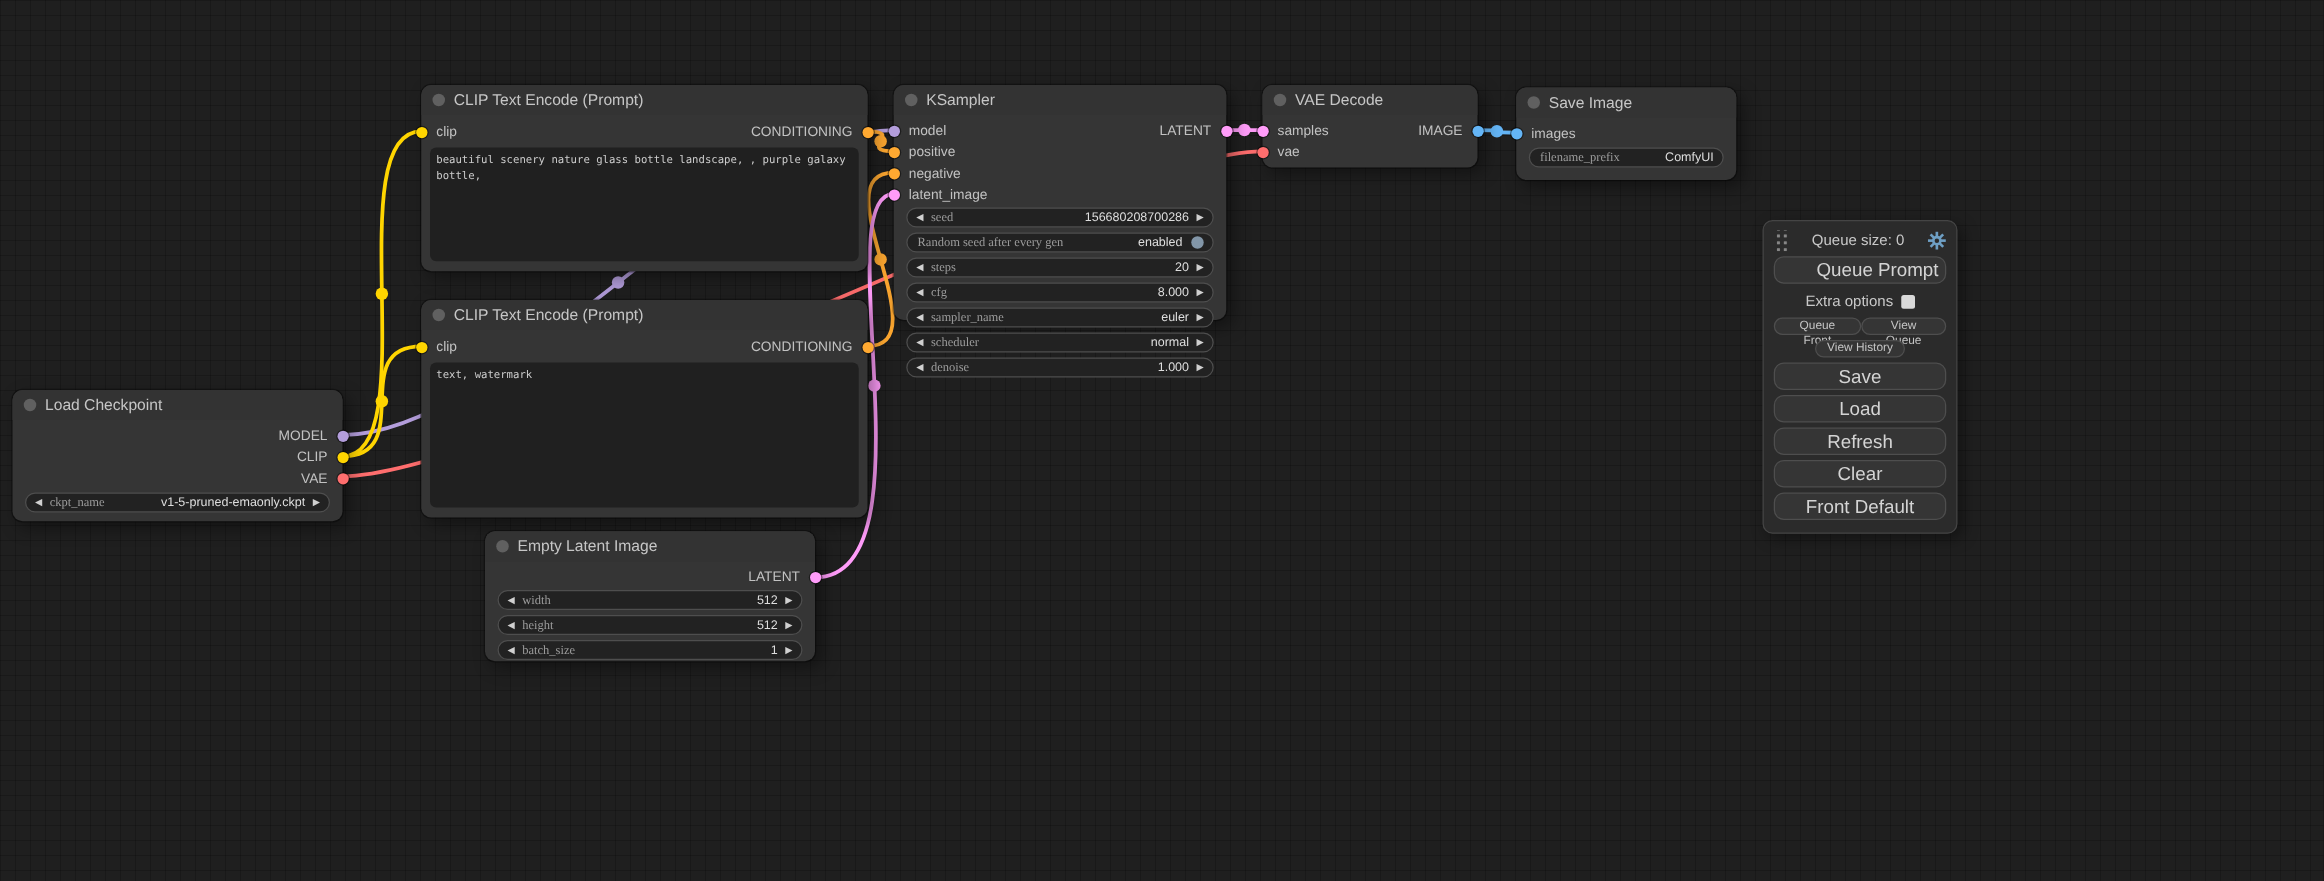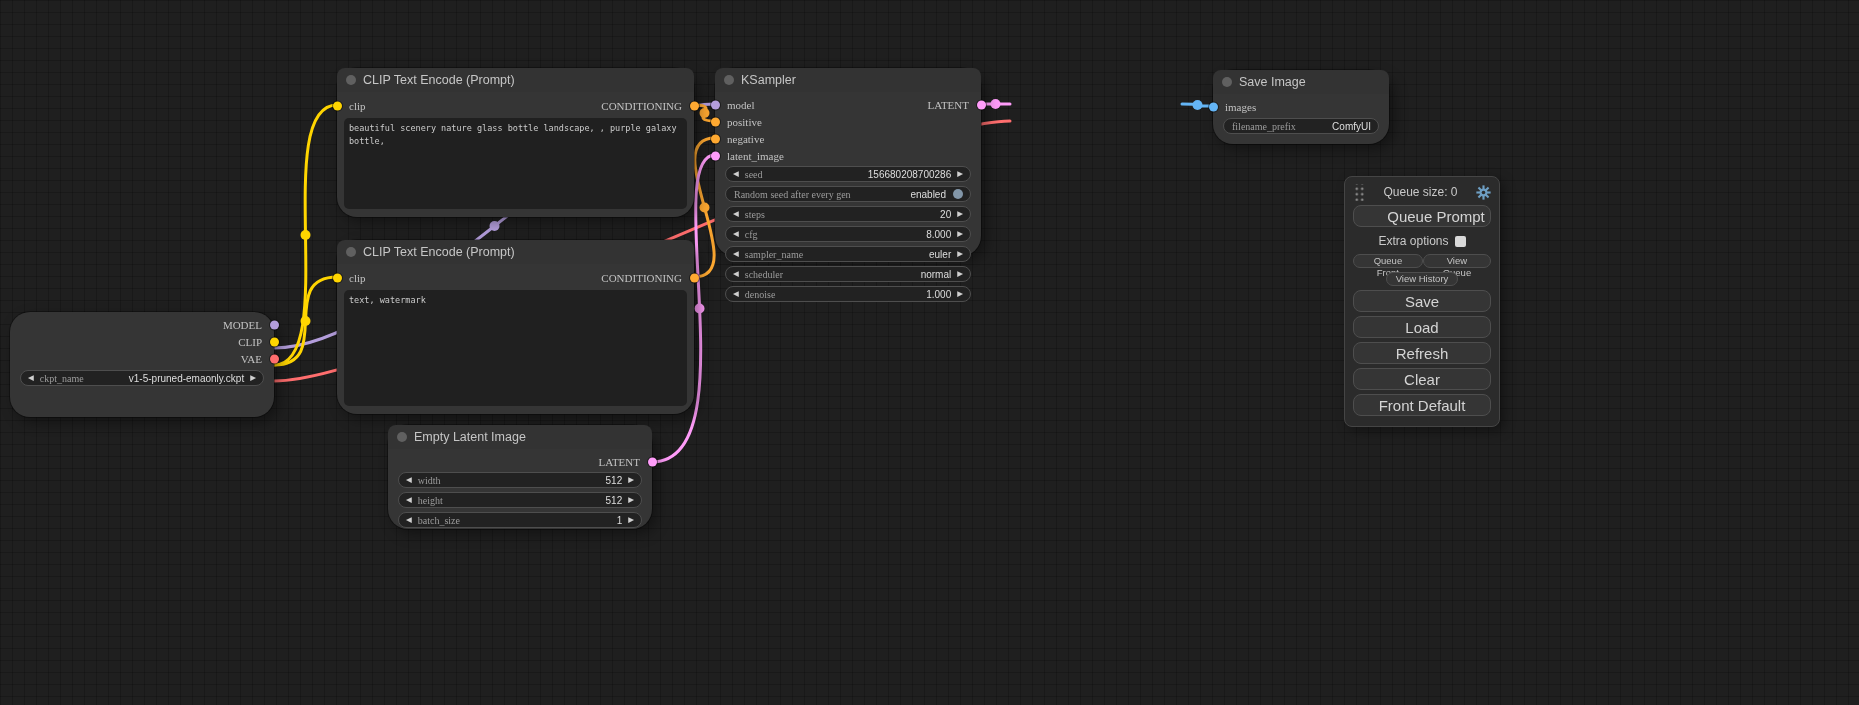--- a/index.html
+++ b/index.html
@@ -15,32 +15,32 @@
   svg.wires { position:absolute; left:0; top:0; z-index:1; }
   .wire { fill:none; stroke-width:3; stroke-linecap:round; }
   .wire-model { stroke:var(--c-model); } .f-model { fill:var(--c-model); }
   .wire-clip  { stroke:var(--c-clip); }  .f-clip  { fill:var(--c-clip); }
   .wire-vae   { stroke:var(--c-vae); }   .f-vae   { fill:var(--c-vae); }
   .wire-cond  { stroke:var(--c-conditioning); } .f-cond { fill:var(--c-conditioning); }
   .wire-latent{ stroke:var(--c-latent); }.f-latent{ fill:var(--c-latent); }
   .wire-image { stroke:var(--c-image); } .f-image { fill:var(--c-image); }
 
   .node {
-    position:absolute; z-index:2; background:#353535; border-radius:20px;
+    position:absolute; z-index:2; background:#353535; border-radius:8px;
     box-shadow:0 0 0 1px rgba(0,0,0,0.35), 5px 5px 14px rgba(0,0,0,0.40);
     box-sizing:border-box;
   }
   .node-title {
     display:flex; align-items:center; gap:7px; height:24px; padding:0 9px;
     background:#333333; border-radius:8px 8px 0 0;
   }
   .tdot { width:10px; height:10px; border-radius:50%; background:#606060; flex:none; }
   .ttext { font-size:12.5px; color:#c6c6c6; white-space:nowrap; }
 
-  .slot-row { position:relative; display:flex; align-items:center; height:17px; padding:0 12px; color:#c2c2c2; font-size:11px;font-family:Liberation Serif, serif; }
+  .slot-row { position:relative; display:flex; align-items:center; height:17px; padding:0 12px; color:#c2c2c2; font-size:11px; }
   .first-row { margin-top:4px;gap:10px; }
   .sp { justify-content:space-between; }
   .right { justify-content:flex-end; }
   .slot-dot { position:absolute; top:50%; width:9px; height:9px; border-radius:50%;
               transform:translateY(-50%); box-shadow:0 0 0 1px rgba(0,0,0,0.45); }
   .in  { left:-4.5px; }
   .out { right:-4.5px; }
   .c-model{background:var(--c-model);} .c-clip{background:var(--c-clip);}
   .c-vae{background:var(--c-vae);} .c-cond{background:var(--c-conditioning);}
   .c-latent{background:var(--c-latent);} .c-image{background:var(--c-image);}
@@ -106,20 +106,24 @@
     <circle class="f-clip" cx="305.5" cy="321" r="5"></circle>
     <circle class="f-vae" cx="642" cy="251" r="5"></circle>
     <circle class="f-cond" cx="704.5" cy="113" r="5"></circle>
     <circle class="f-cond" cx="704.5" cy="207.5" r="5"></circle>
     <circle class="f-latent" cx="699.5" cy="308.5" r="5"></circle>
     <circle class="f-latent" cx="995.5" cy="104" r="5"></circle>
     <circle class="f-image" cx="1197.5" cy="105" r="5"></circle>
   </svg>
 
   <div class="node" style="left:10px; top:312px; width:264px; height:105px;">
+    <div class="node-title">
+      <span class="tdot"></span>
+      <span class="ttext">Load Checkpoint</span>
+    </div>
     <div class="slot-row right first-row">
       <span>MODEL</span>
       <span class="slot-dot out c-model"></span>
     </div>
     <div class="slot-row right">
       <span>CLIP</span>
       <span class="slot-dot out c-clip"></span>
     </div>
     <div class="slot-row right">
       <span>VAE</span>
@@ -249,37 +253,53 @@
       <span class="w-arrow r">▶</span>
     </div>
     <div class="widget">
       <span class="w-arrow">◀</span>
       <span class="w-name">denoise</span>
       <span class="w-value">1.000</span>
       <span class="w-arrow r">▶</span>
     </div>
   </div>
 
+  <div class="node" style="left:1010px; top:68px; width:172px; height:66px;">
+    <div class="node-title">
+      <span class="tdot"></span>
+      <span class="ttext">VAE Decode</span>
+    </div>
+    <div class="slot-row sp first-row">
+      <span>samples</span>
+      <span>IMAGE</span>
+      <span class="slot-dot in c-latent"></span>
+      <span class="slot-dot out c-image"></span>
+    </div>
+    <div class="slot-row">
+      <span>vae</span>
+      <span class="slot-dot in c-vae"></span>
+    </div>
+  </div>
 
   <div class="node" style="left:1213px; top:70px; width:176px; height:74px;">
     <div class="node-title">
       <span class="tdot"></span>
       <span class="ttext">Save Image</span>
     </div>
     <div class="slot-row first-row">
       <span>images</span>
       <span class="slot-dot in c-image"></span>
     </div>
     <div class="widget" style="margin-top:3px;">
       <span class="w-name noarrow">filename_prefix</span>
       <span class="w-value">ComfyUI</span>
     </div>
   </div>
 
-  <div class="menu" style="left:1344px; top:176px;">
+  <div class="menu" style="left:1410px; top:176px;">
     <div class="menu-header">
       <span class="drag-handle"></span>
       <span>Queue size: 0</span>
       <svg width="15" height="15" viewBox="0 0 20 20">
         <g style="fill:var(--c-gear)">
           <circle cx="10" cy="10" r="5.2"></circle>
           <rect x="8.6" y="0.5" width="2.8" height="6"></rect>
           <rect x="8.6" y="13.5" width="2.8" height="6"></rect>
           <rect x="0.5" y="8.6" width="6" height="2.8"></rect>
           <rect x="13.5" y="8.6" width="6" height="2.8"></rect>

